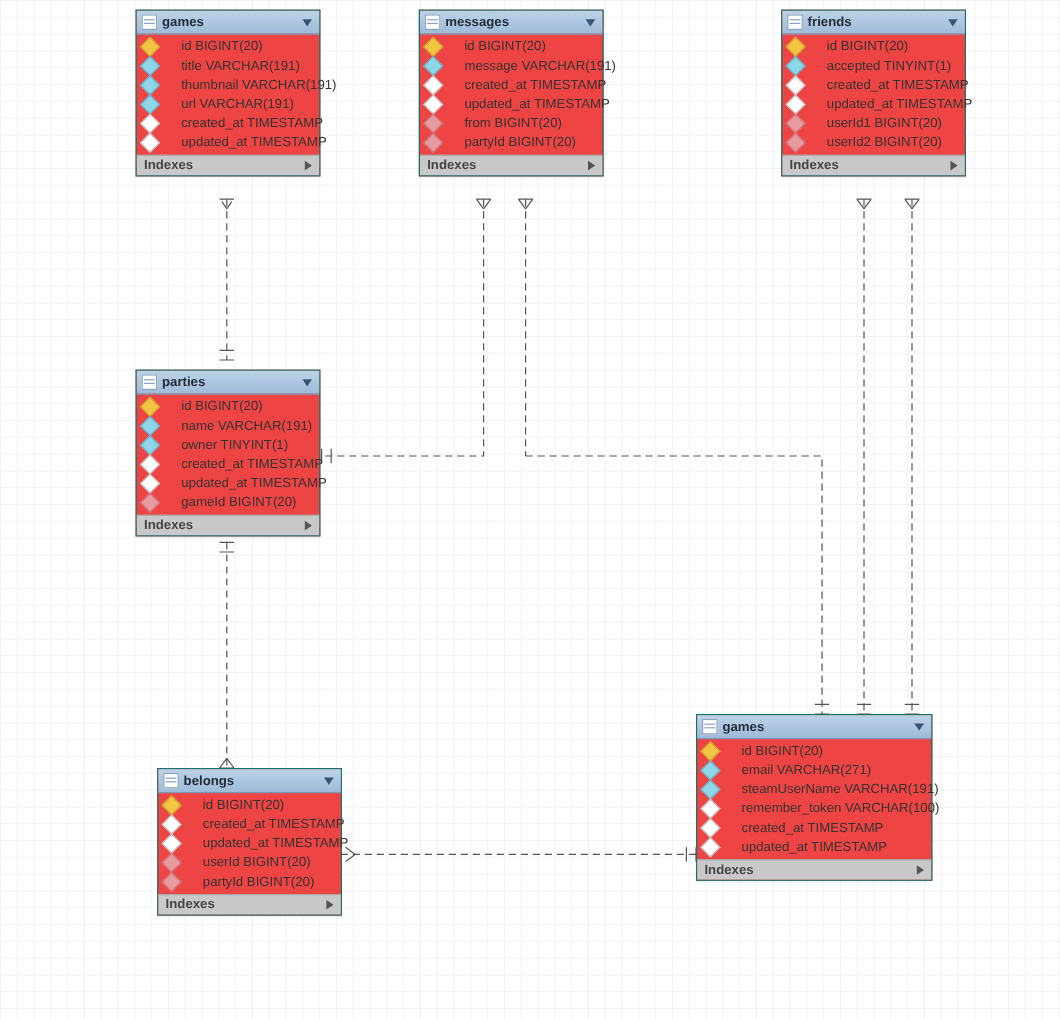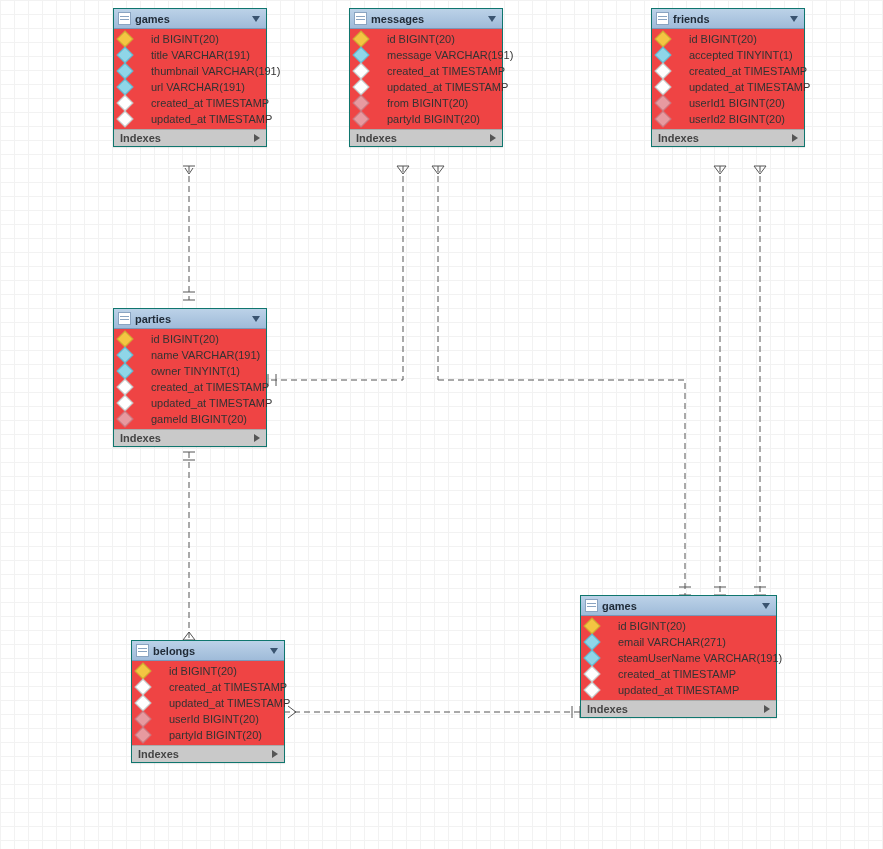--- a/index.html
+++ b/index.html
@@ -329,20 +329,24 @@
     <div class="col">
         <span class="ico ico-idx-blue"></span>
         <span>email VARCHAR(271)</span>
       </div>
     <div class="col">
         <span class="ico ico-idx-blue"></span>
         <span>steamUserName VARCHAR(191)</span>
       </div>
     <div class="col">
         <span class="ico ico-idx-empty"></span>
+        <span>remember_token VARCHAR(100)</span>
+      </div>
+    <div class="col">
+        <span class="ico ico-idx-empty"></span>
         <span>created_at TIMESTAMP</span>
       </div>
     <div class="col">
         <span class="ico ico-idx-empty"></span>
         <span>updated_at TIMESTAMP</span>
       </div>
   </div>
   <div class="indexes">
       <span>Indexes</span>
       <span class="chev-right"></span>

